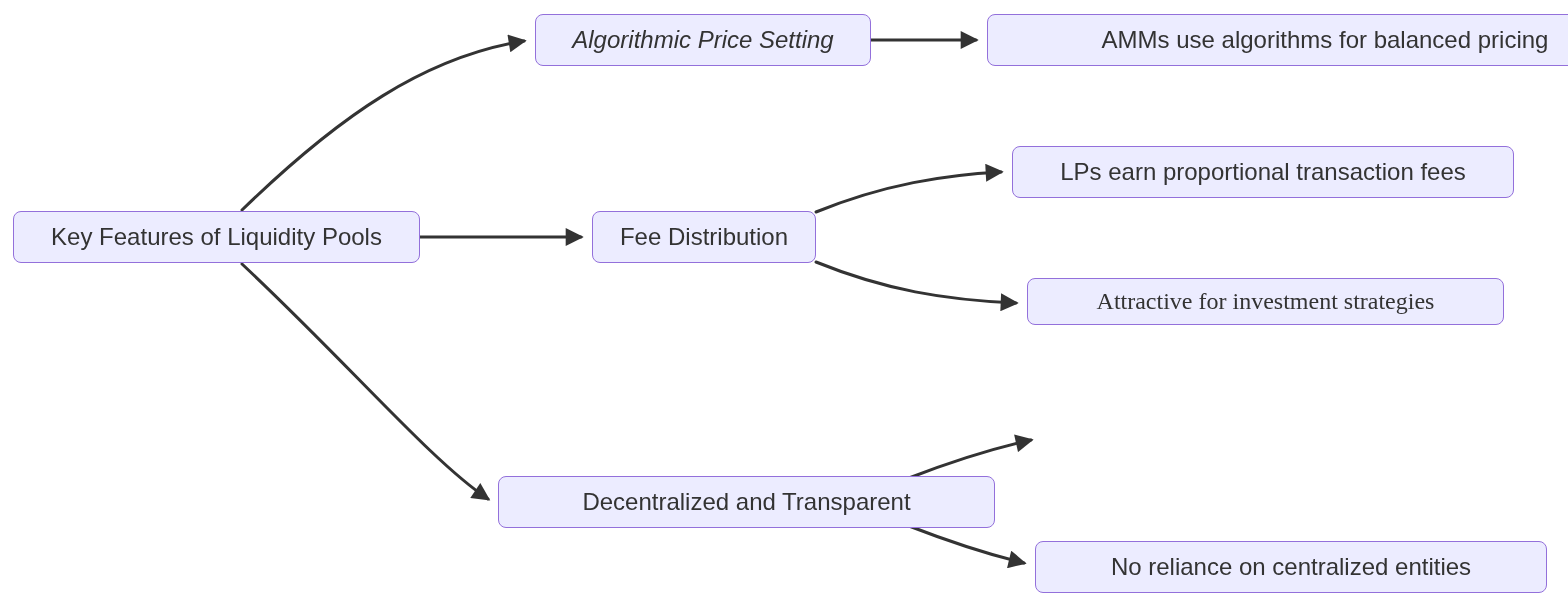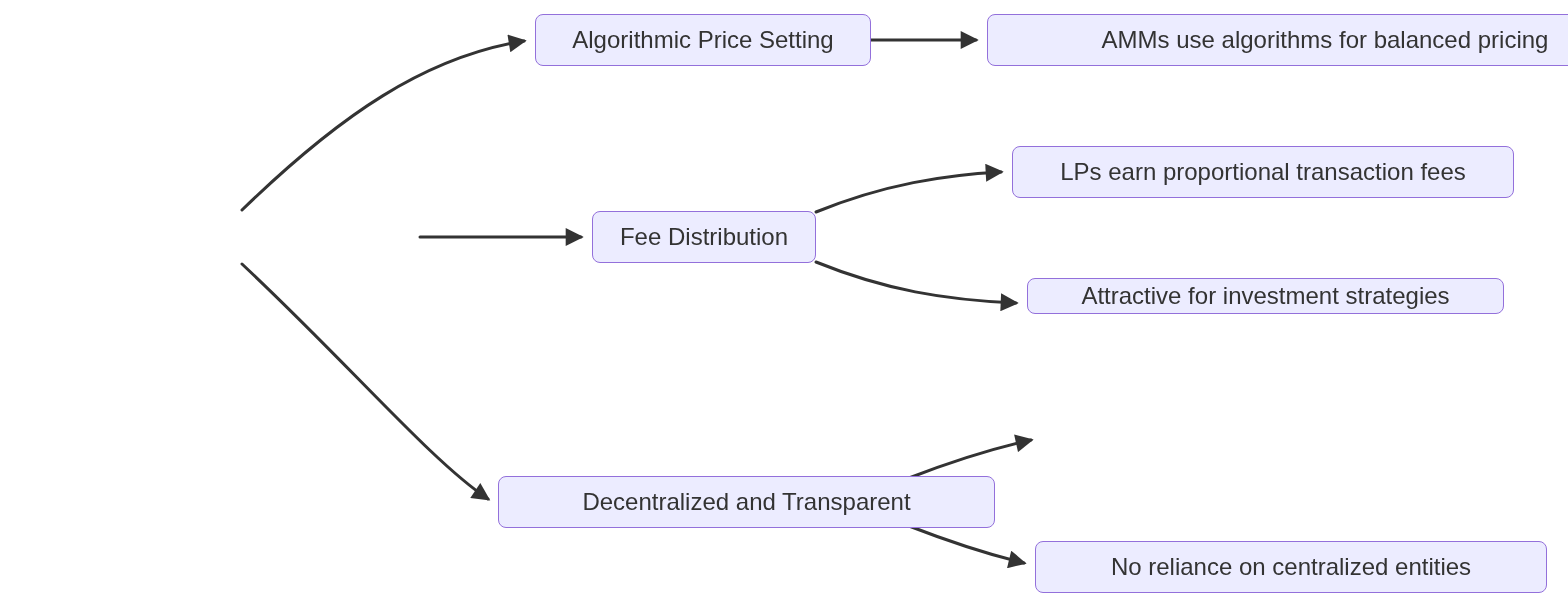--- a/index.html
+++ b/index.html
@@ -36,25 +36,25 @@
     color: var(--text, #333333);
     font-size: 24px;
     display: flex;
     align-items: center;
     justify-content: center;
     white-space: nowrap;
     text-align: center;
   }
   
   #n-root  { left: 13px;   top: 211px; width: 407px; height: 52px; }
-  #n-b0    { left: 535px;  top: 14px;  width: 336px; height: 52px; }
+  #n-b0    { left: 535px;  top: 14px;  width: 336px; height: 52px; font-style: italic; }
   #n-b0c0  { left: 987px;  top: 14px;  width: 676px; height: 52px; }
   #n-b1    { left: 592px;  top: 211px; width: 224px; height: 52px; text-align: center; }
   #n-b1c0  { left: 1012px; top: 146px; width: 502px; height: 52px; align-items: center; }
-  #n-b1c1  { left: 1027px; top: 278px; width: 477px; height: 36px; }
+  #n-b1c1  { left: 1027px; top: 278px; width: 477px; height: 47px; font-family: Liberation Serif, serif; }
   #n-b2    { left: 498px;  top: 476px; width: 497px; height: 52px; }
   #n-b2c0  { left: 1042px; top: 410px; width: 442px; height: 52px; }
   #n-b2c1  { left: 1035px; top: 541px; width: 512px; height: 52px; }
 </style>
 </head>
 <body>
 
 <div class="stage">
 
   <svg class="edge-layer" viewBox="0 0 1568 614" xmlns="http://www.w3.org/2000/svg">
@@ -66,20 +66,23 @@
     <path class="edge" d="M 242,210 C 340,115 425,57 524,41" marker-end="url(#arrow)"></path>
     <path class="edge" d="M 420,237 L 581,237" marker-end="url(#arrow)"></path>
     <path class="edge" d="M 242,264 C 350,365 430,460 488,499" marker-end="url(#arrow)"></path>
     <path class="edge" d="M 871,40 L 976,40" marker-end="url(#arrow)"></path>
     <path class="edge" d="M 816,212 C 885,184 945,175 1001,172" marker-end="url(#arrow)"></path>
     <path class="edge" d="M 816,262 C 885,290 945,300 1016,303" marker-end="url(#arrow)"></path>
     <path class="edge" d="M 909,478 C 958,459 995,448 1031,440" marker-end="url(#arrow)"></path>
     <path class="edge" d="M 909,526 C 958,545 995,556 1024,563" marker-end="url(#arrow)"></path>
   </svg>
 
+  <div class="node" id="n-root">
+    <span>Key Features of Liquidity Pools</span>
+  </div>
 
   <div class="node" id="n-b0">
     <span>Algorithmic Price Setting</span>
   </div>
 
   <div class="node" id="n-b0c0">
     <span>AMMs use algorithms for balanced pricing</span>
   </div>
 
   <div class="node" id="n-b1">

